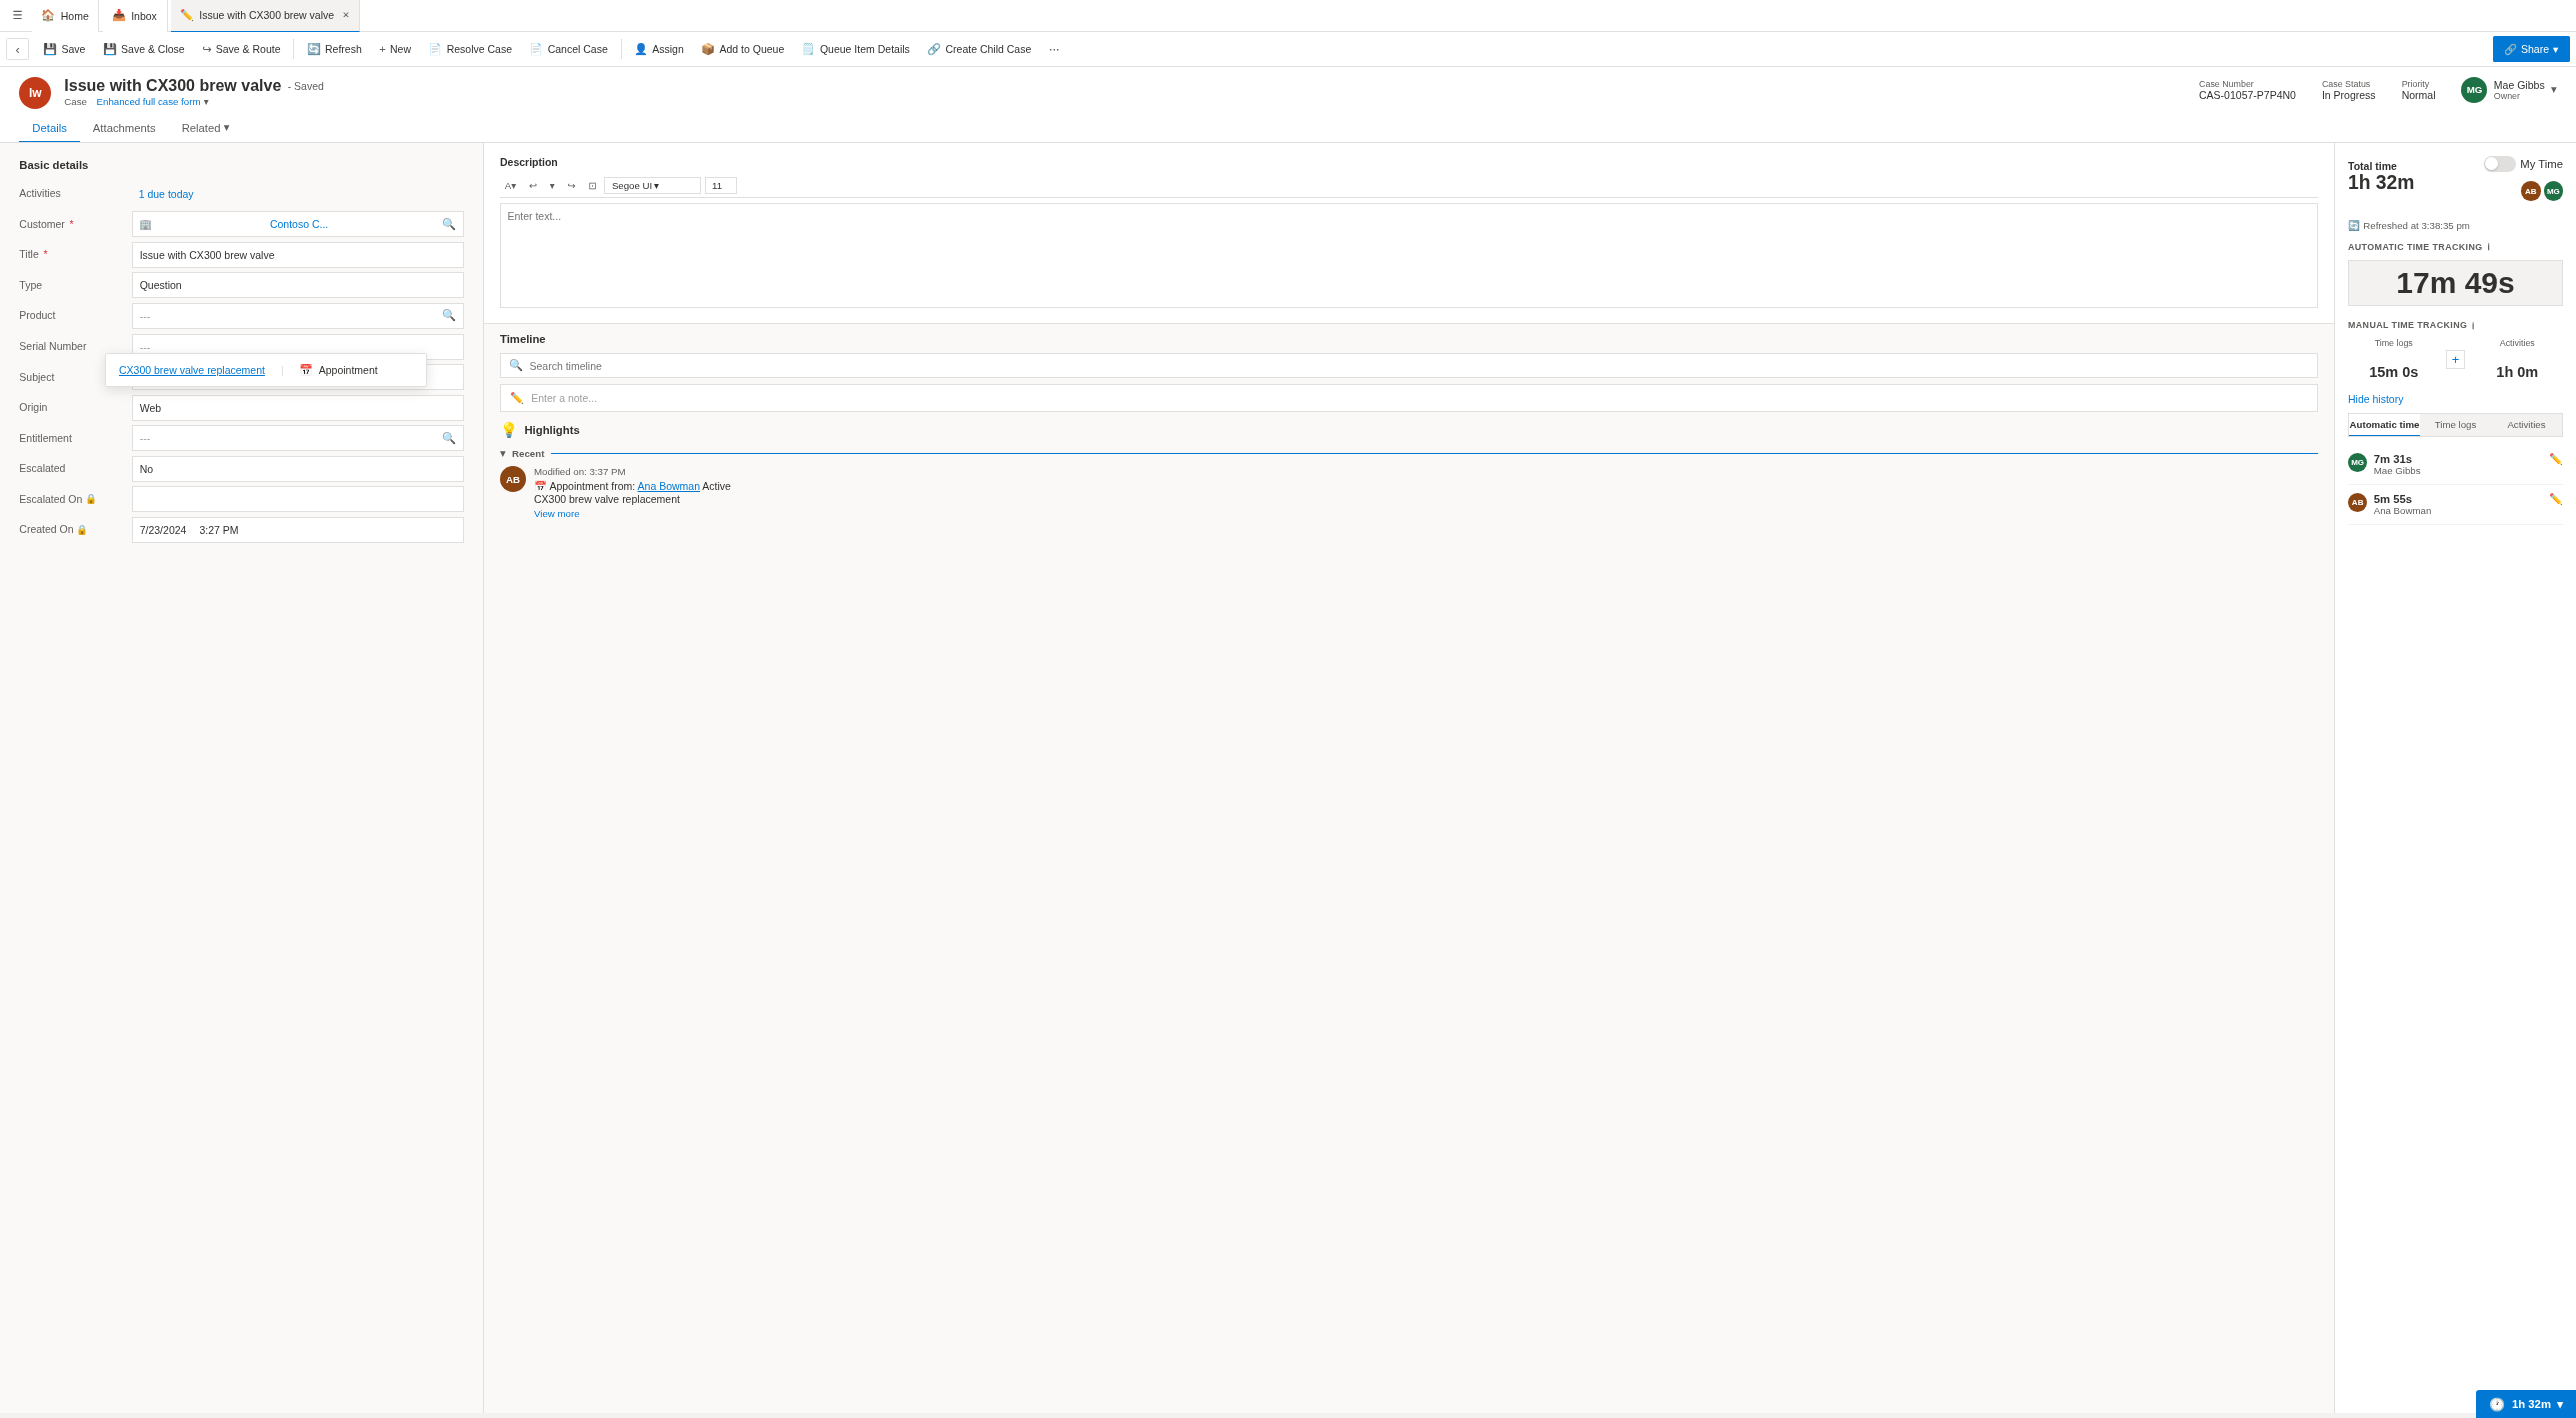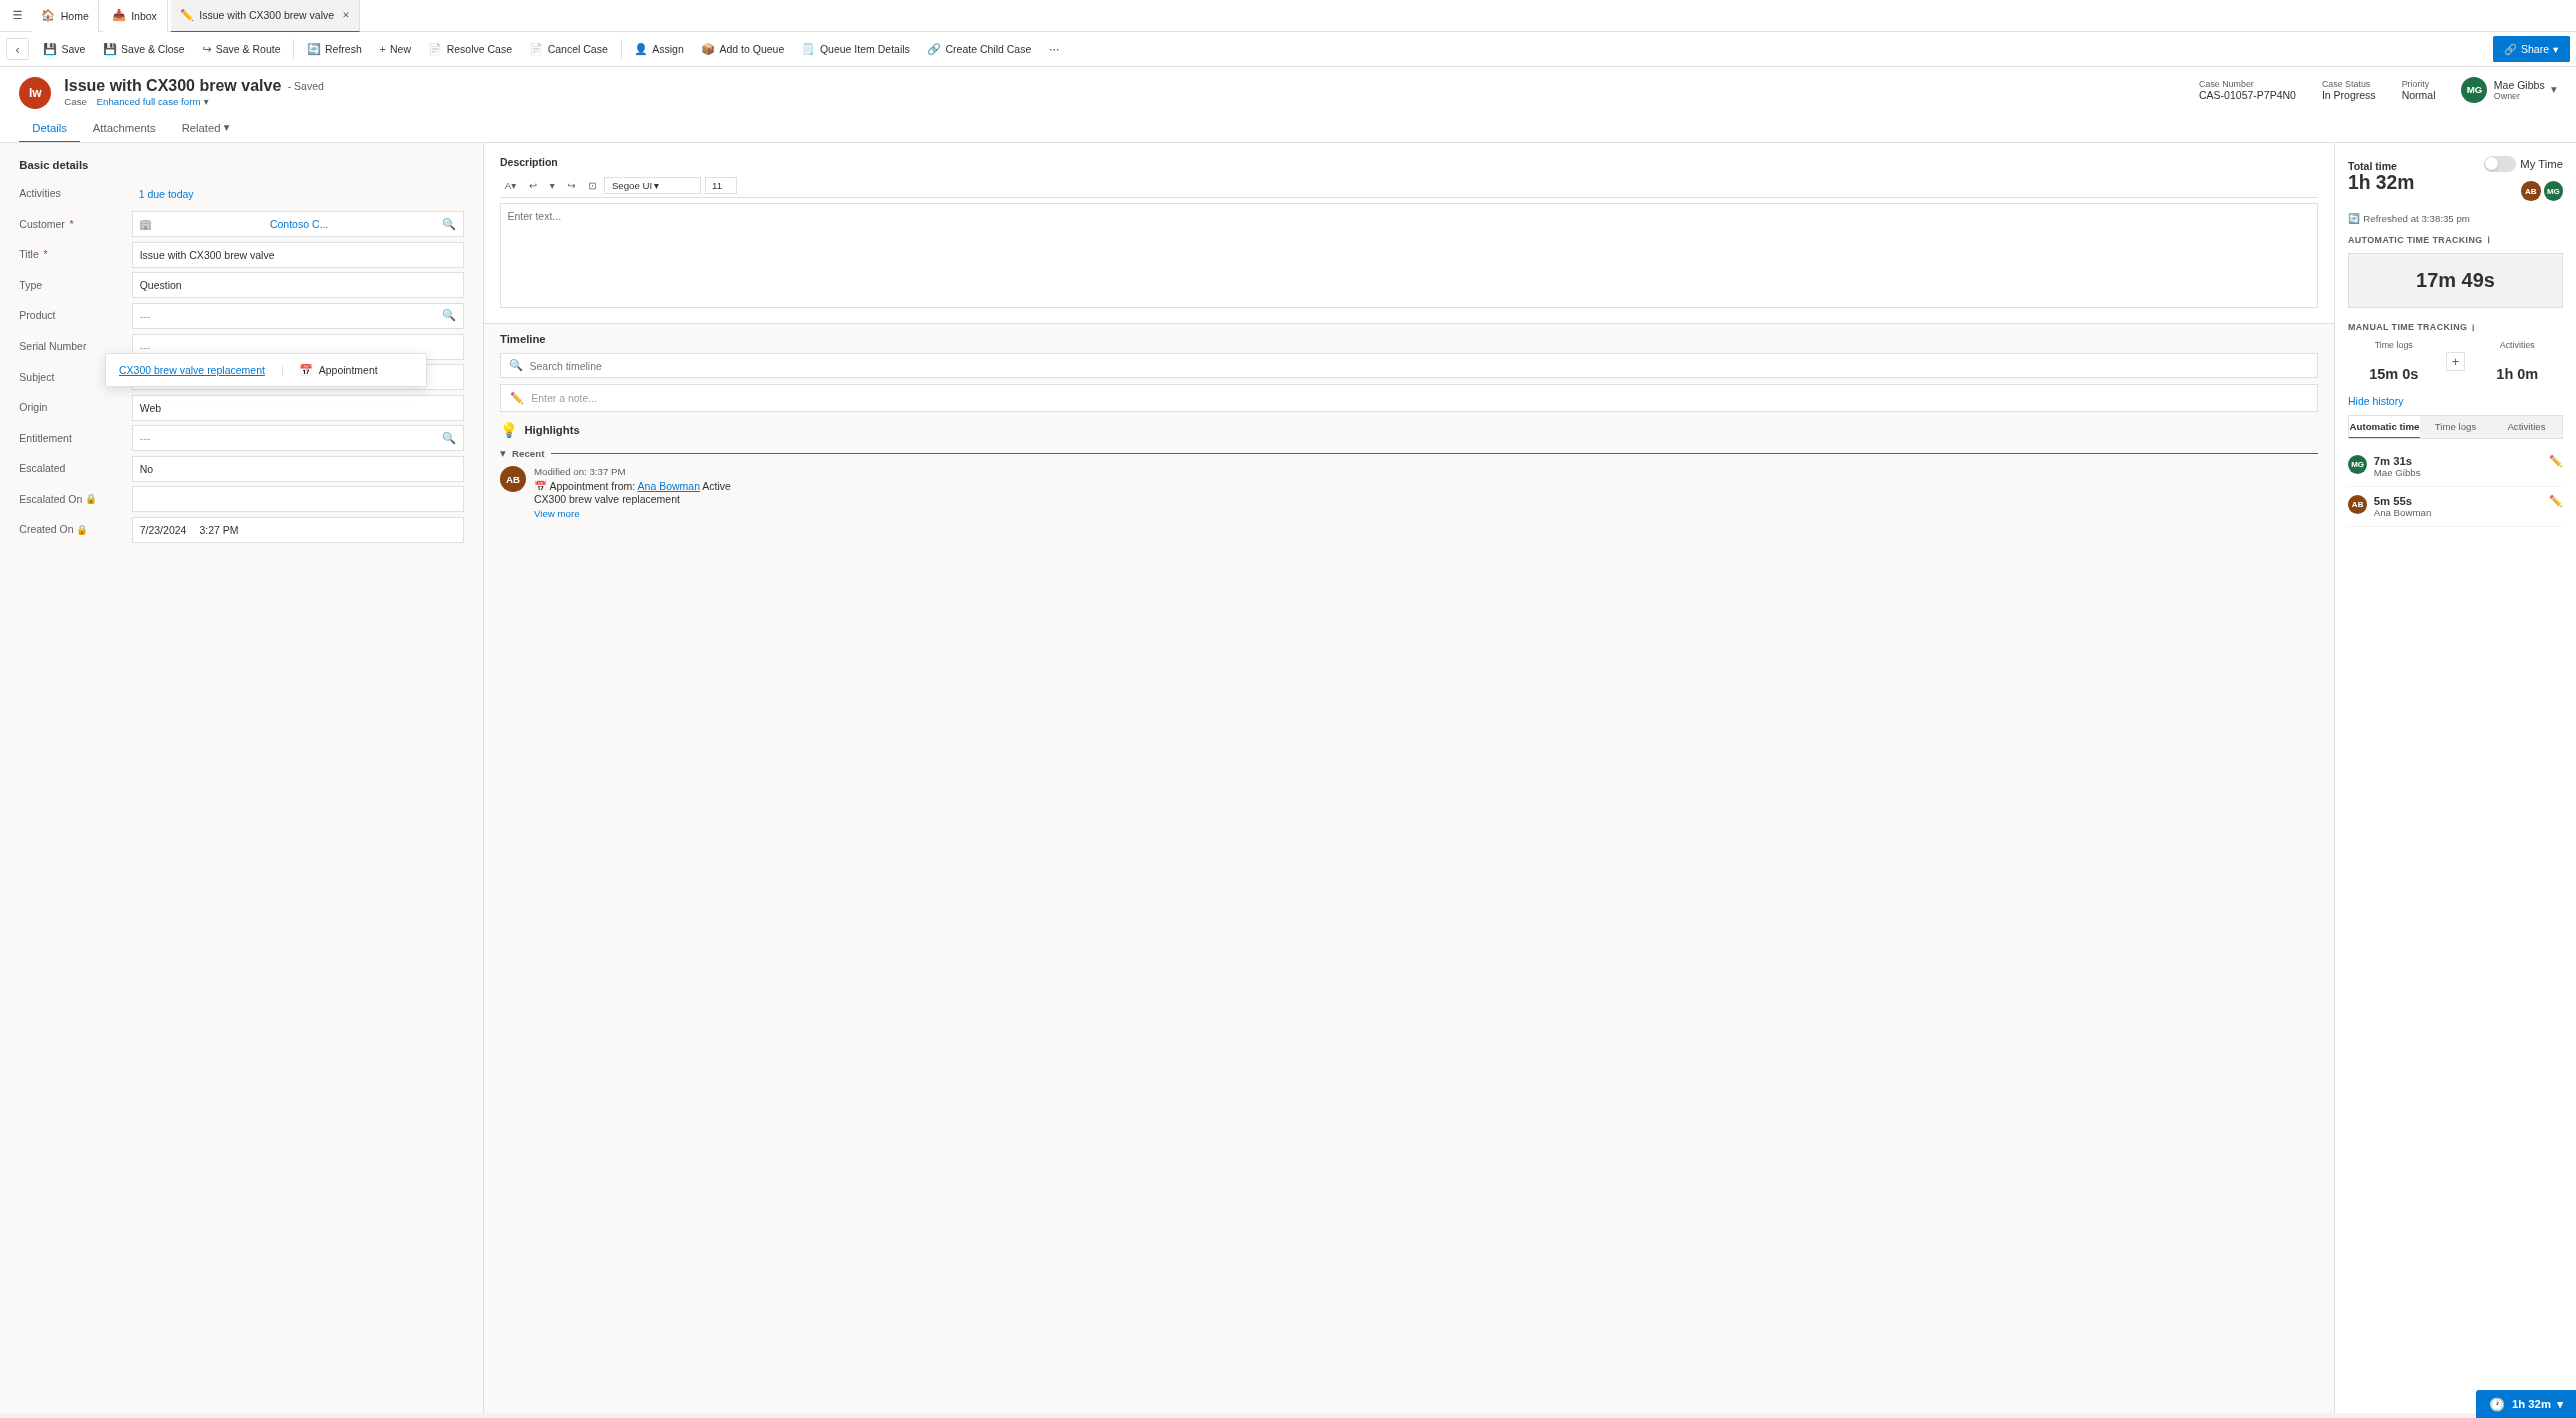--- a/index.html
+++ b/index.html
@@ -311,21 +311,21 @@
     
     .time-panel {
       width: 242px;
       background: #fff;
       border-left: 0.8px solid #e1dfdd;
       overflow-y: auto;
       padding: 13px;
     }
     .time-header {
       display: flex; align-items: center; justify-content: space-between;
-      margin-bottom: 12px;
+      margin-bottom: 19px;
     }
     .time-title { font-size: 10.5px; font-weight: 600; }
     .time-total { font-size: 19.3px; font-weight: 700; margin-bottom: 3.2px; }
     .time-toggle-row {
       display: flex; align-items: center; justify-content: space-between;
       margin-bottom: 6.4px;
     }
     .toggle-switch {
       width: 32px; height: 16px; background: #e1dfdd; border-radius: 8px;
       position: relative; cursor: pointer;
@@ -344,24 +344,24 @@
       font-size: 8px; font-weight: 600; color: #fff;
     }
 
     .tracking-section-title {
       font-size: 8.9px; font-weight: 600; letter-spacing: 0.4px;
       color: #605e5c; text-transform: uppercase;
       display: flex; align-items: center; gap: 4.8px;
       margin-bottom: 6.4px;
     }
     .tracking-time {
-      font-size: 20px; font-weight: 600;
+      font-size: 30px; font-weight: 600;
       text-align: center;
       border: 0.8px solid #e1dfdd;
-      padding: 15px;
+      padding: 5px;
       margin-bottom: 13px;
       background: #f3f2f1;
     }
     .manual-section {
       margin-top: 6.4px;
     }
     .manual-cols {
       display: flex; gap: 6.4px; margin-bottom: 13px;
     }
     .manual-col { flex: 1; text-align: center; }

